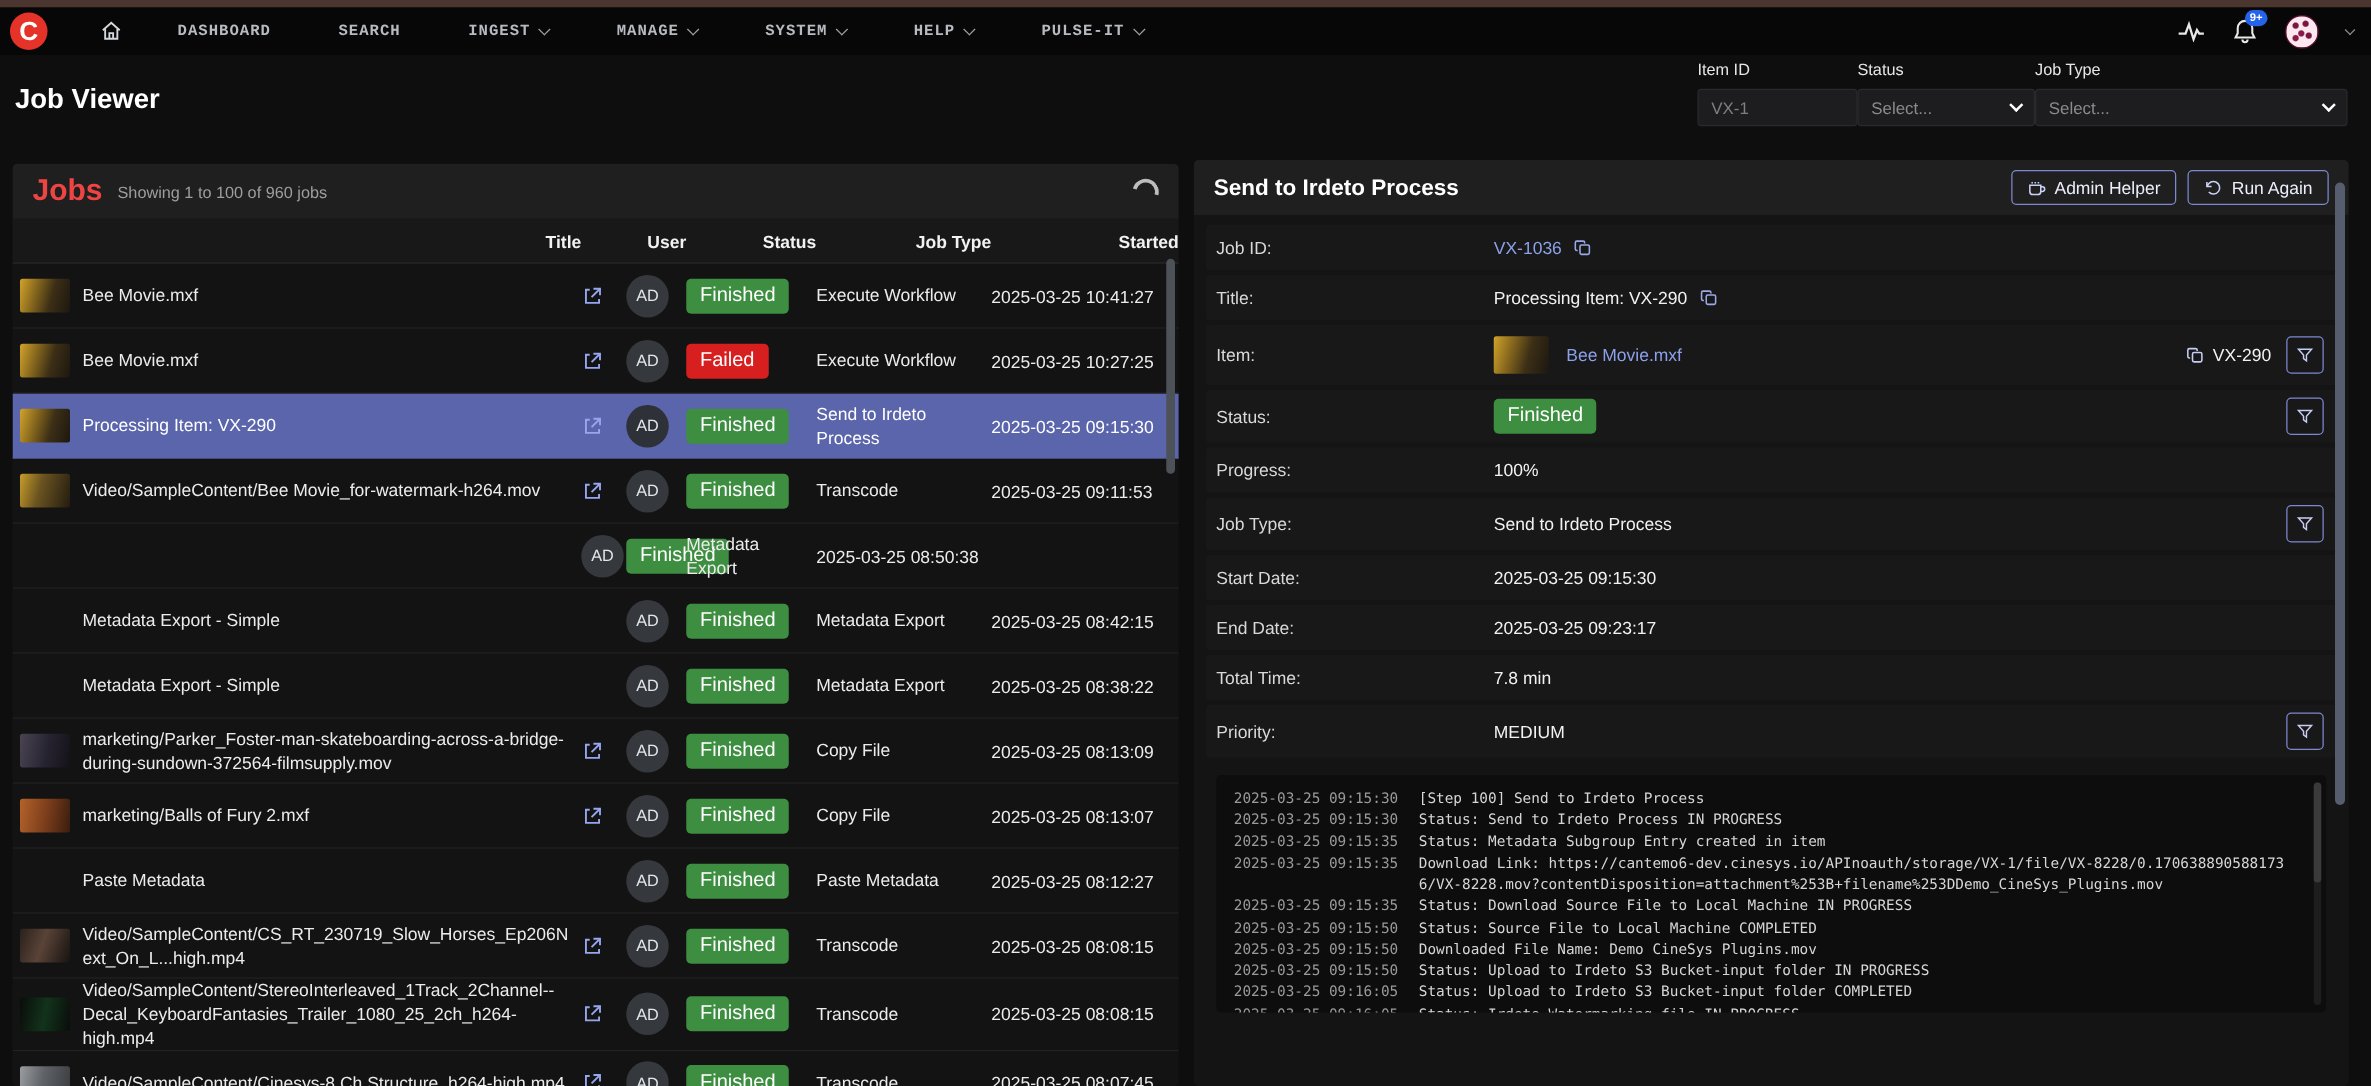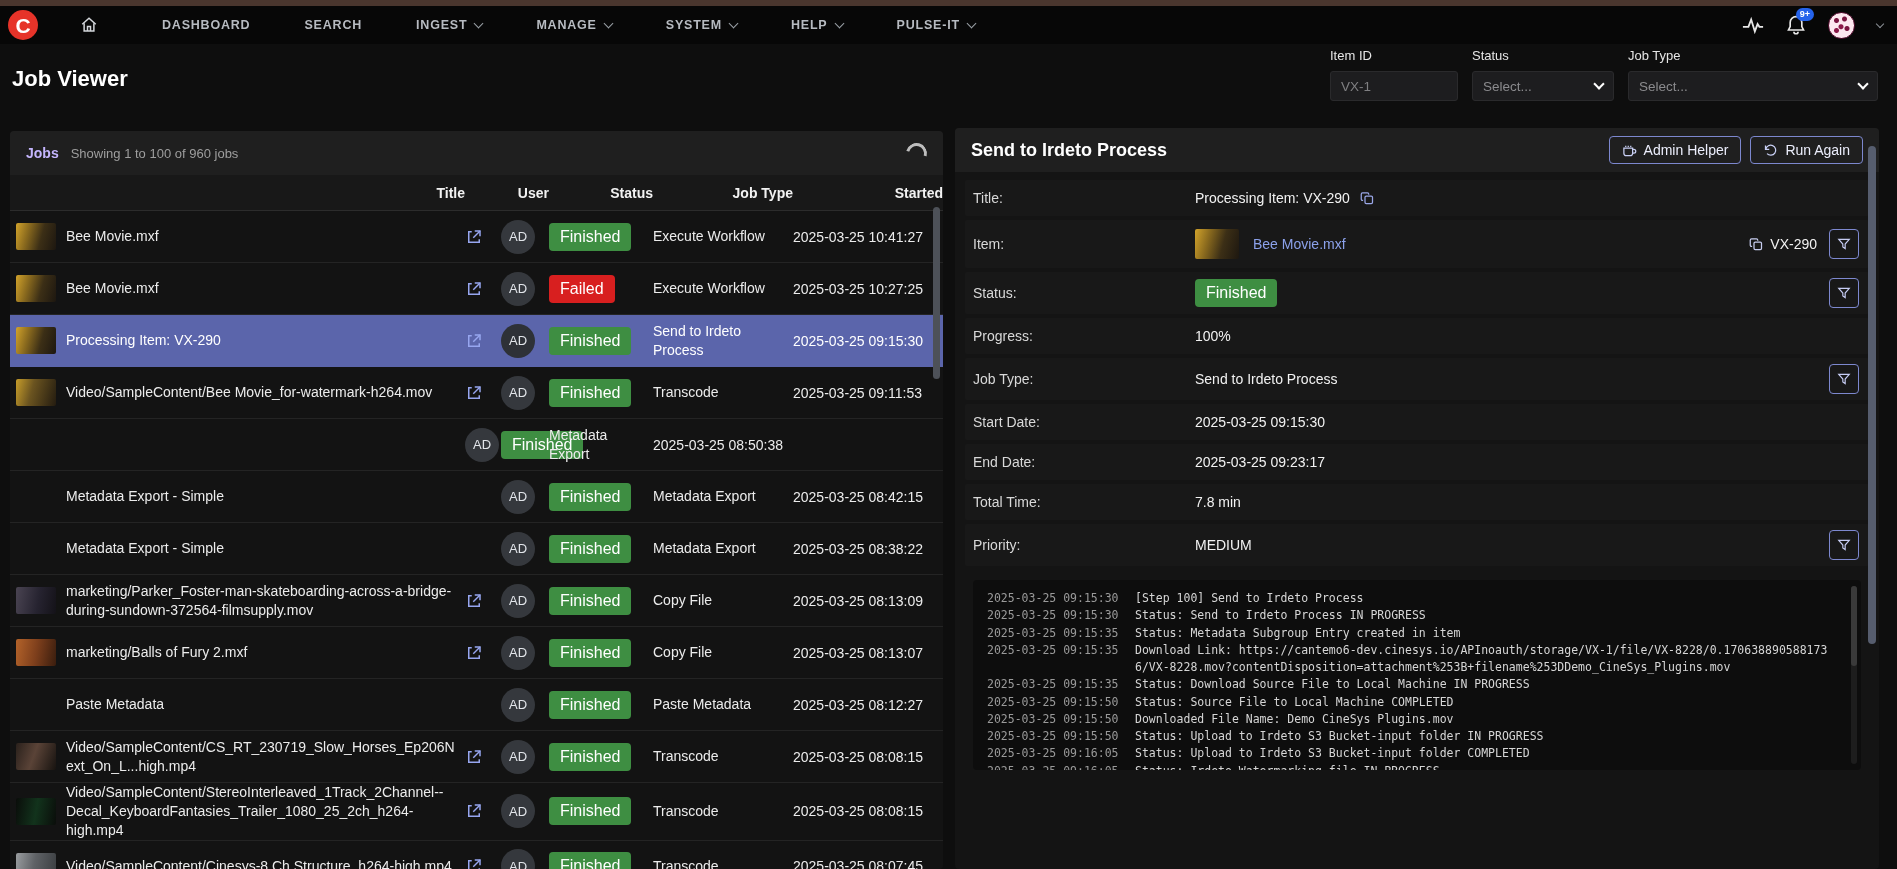--- a/index.html
+++ b/index.html
@@ -8,21 +8,21 @@
   #app { position:relative; width:1897px; height:869px; background:#0e0e0e; overflow:hidden; }
 
   
   .topstrip { position:absolute; top:0; left:0; width:100%; height:6px; background:#4a362e; }
   .topbar { position:absolute; top:6px; left:0; width:100%; height:38px; background:#070707;
             display:flex; align-items:center; }
   .logo { width:30px; height:30px; border-radius:50%; background:#e63329; color:#fff;
           font-weight:800; font-size:21px; display:flex; align-items:center; justify-content:center;
           margin-left:8px; line-height:1; }
   .home-btn { margin-left:42px; display:flex; align-items:center; }
-  .nav-items { display:flex; align-items:center; margin-left:64px; gap:54px; list-style:none; }
+  .nav-items { display:flex; align-items:center; margin-left:44px; gap:54px; list-style:none;font-family:Liberation Mono, monospace; }
   .nav-item { color:#b7bbc1; font-size:12.5px; font-weight:700; letter-spacing:.8px;
               display:flex; align-items:center; cursor:pointer; white-space:nowrap; }
   .chev { width:7px; height:7px; border-right:1.8px solid #9aa0a6; border-bottom:1.8px solid #9aa0a6;
           transform:rotate(45deg); display:inline-block; margin-left:8px; margin-top:-4px; }
   .topbar-right { margin-left:auto; display:flex; align-items:center; gap:22px; margin-right:14px; }
   .bell-wrap { position:relative; }
   .badge-blue { position:absolute; top:-6px; right:-8px; background:#2563eb; color:#fff;
                 font-size:9px; font-weight:700; border-radius:8px; padding:1px 4px; line-height:1.2; }
   .avatar-user { width:27px; height:27px; border-radius:50%;
         background:
@@ -30,21 +30,21 @@
           radial-gradient(circle at 62% 24%, #7a1440 2px, transparent 3px),
           radial-gradient(circle at 48% 55%, #8a1848 2px, transparent 3px),
           radial-gradient(circle at 72% 62%, #7a1440 2px, transparent 3px),
           radial-gradient(circle at 30% 70%, #8a1848 2px, transparent 3px),
           radial-gradient(circle at 38% 42%, #fce7ef 0 100%);
         border:1px solid #5a0f33; }
   .mini-chev { width:6px; height:6px; border-right:1.6px solid #8a8f95; border-bottom:1.6px solid #8a8f95;
                transform:rotate(45deg); margin-top:-3px; }
 
   
-  .filters { position:absolute; top:48px; right:19px; display:flex; gap:14px; }
+  .filters { position:absolute; top:48px; right:19px; display:flex; gap:0; }
   .filter-group { display:flex; flex-direction:column; }
   .filter-label { color:#e6e6e6; font-size:13px; margin-bottom:8px; }
   .filter-input, .filter-select { height:30px; background:#1d1d1f; border:1px solid #2a2a2c;
         border-radius:3px; color:#e8e8e8; font-size:13.5px; padding:0 10px;
         font-family:"Liberation Sans", sans-serif; }
   .filter-input { width:128px; }
   .filter-input::placeholder { color:#7f7f82; }
   .filter-select { display:flex; align-items:center; justify-content:space-between; cursor:pointer; }
   .sel-status { width:142px; } .sel-jobtype { width:250px; }
   .sel-placeholder { color:#8b8b8e; }
@@ -53,21 +53,21 @@
 
   .page-title { position:absolute; left:12px; top:66px; color:#fff; font-size:22px; font-weight:600; }
 
   
   .panel { position:absolute; background:#141414; border-radius:4px; overflow:hidden; }
   .jobs-panel { left:10px; top:131px; width:933px; height:738px; }
   .detail-panel { left:955px; top:128px; width:924px; height:741px; }
   .panel-head { height:44px; background:#1f1f1f; display:flex; align-items:center; padding:0 16px; }
 
   
-  .jobs-title { color:#c4b5fd; font-size:14px; font-weight:600; }
+  .jobs-title { color:#ef4444; font-size:24px; font-weight:600; }
   .jobs-sub { color:#9e9e9e; font-size:13px; margin-left:12px; }
   .spinner { margin-left:auto; width:21px; height:21px; border-radius:50%; border:3px solid transparent;
              border-top-color:#bdbdbd; border-right-color:#bdbdbd; transform:rotate(-30deg); }
   .thead, .job-row { display:grid; grid-template-columns:56px 1fr 36px 48px 104px 140px 150px;
                      align-items:center; }
   .thead { height:36px; background:#181818; border-bottom:1px solid #2c2c2c;
            color:#f2f2f2; font-size:14px; font-weight:700;text-align:right; }
   .thead .col-title { grid-column:1 / 3; padding-left:16px; }
   .tbody { }
   .job-row { min-height:52px; background:#131313; border-bottom:1px solid #242424;
@@ -504,20 +504,32 @@
                 <path d="M4.5 10 a8 8 0 1 1 2 7"></path>
             </svg>
           </span>
           <span>Run Again</span>
         </button>
       </div>
     </div>
 
     <div class="fields">
 
+      <div class="field-row">
+        <span class="field-label">Job ID:</span>
+        <span class="field-value">
+          <span class="link">VX-1036</span>
+          <span>
+            <svg width="15" height="15" viewBox="0 0 24 24" fill="none" stroke="#9aa7e8" stroke-width="2">
+              <rect x="8" y="8" width="12" height="12" rx="2"></rect>
+                <path d="M5 15 H4 a2 2 0 0 1 -2 -2 V5 a2 2 0 0 1 2 -2 h8 a2 2 0 0 1 2 2 v1"></path>
+            </svg>
+          </span>
+        </span>
+      </div>
 
       <div class="field-row">
         <span class="field-label">Title:</span>
         <span class="field-value">
           <span>Processing Item: VX-290</span>
           <span>
             <svg width="15" height="15" viewBox="0 0 24 24" fill="none" stroke="#9aa7e8" stroke-width="2">
               <rect x="8" y="8" width="12" height="12" rx="2"></rect>
                 <path d="M5 15 H4 a2 2 0 0 1 -2 -2 V5 a2 2 0 0 1 2 -2 h8 a2 2 0 0 1 2 2 v1"></path>
             </svg>

